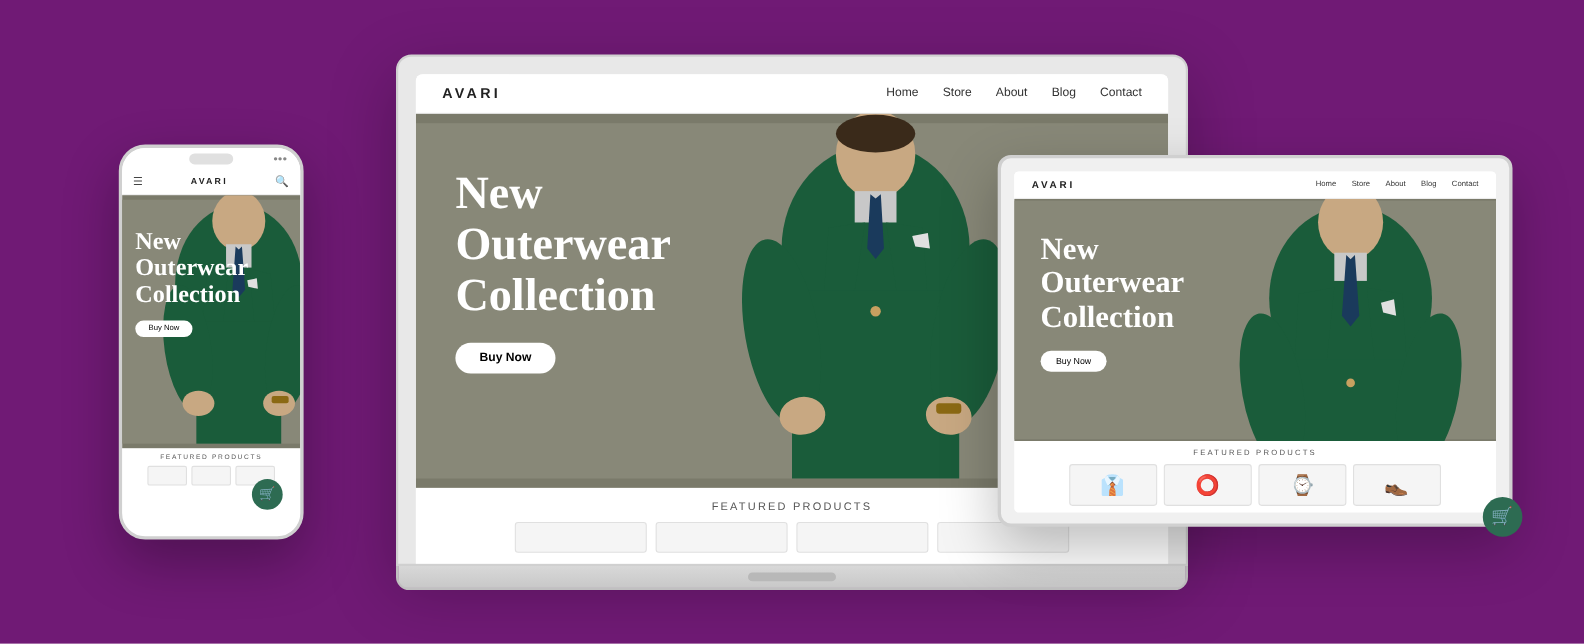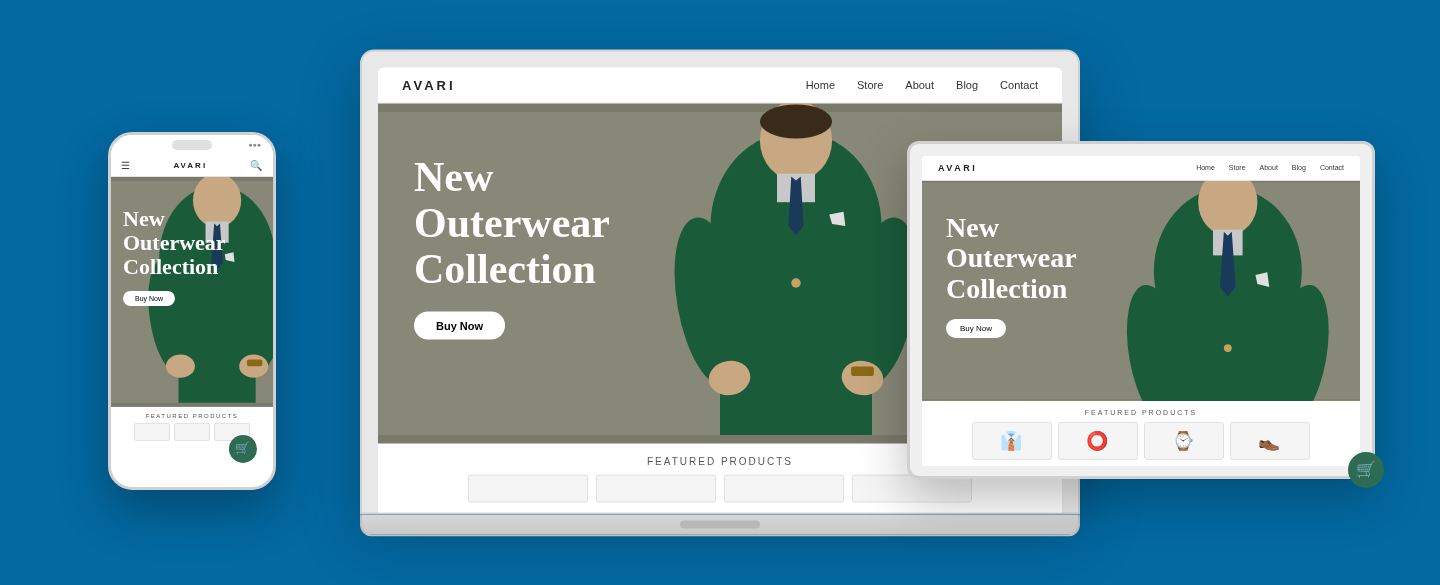--- a/index.html
+++ b/index.html
@@ -15,21 +15,21 @@
       position: relative;
     }
 
     .scene {
       position: relative;
       width: 1440px;
       height: 585px;
       display: flex;
       align-items: center;
       justify-content: center;
-      background: #0369a1;
+      background: #701a75;
     }
 
     
     .laptop {
       position: absolute;
       left: 50%;
       top: 50%;
       transform: translate(-50%, -50%);
       width: 720px;
       z-index: 2;

